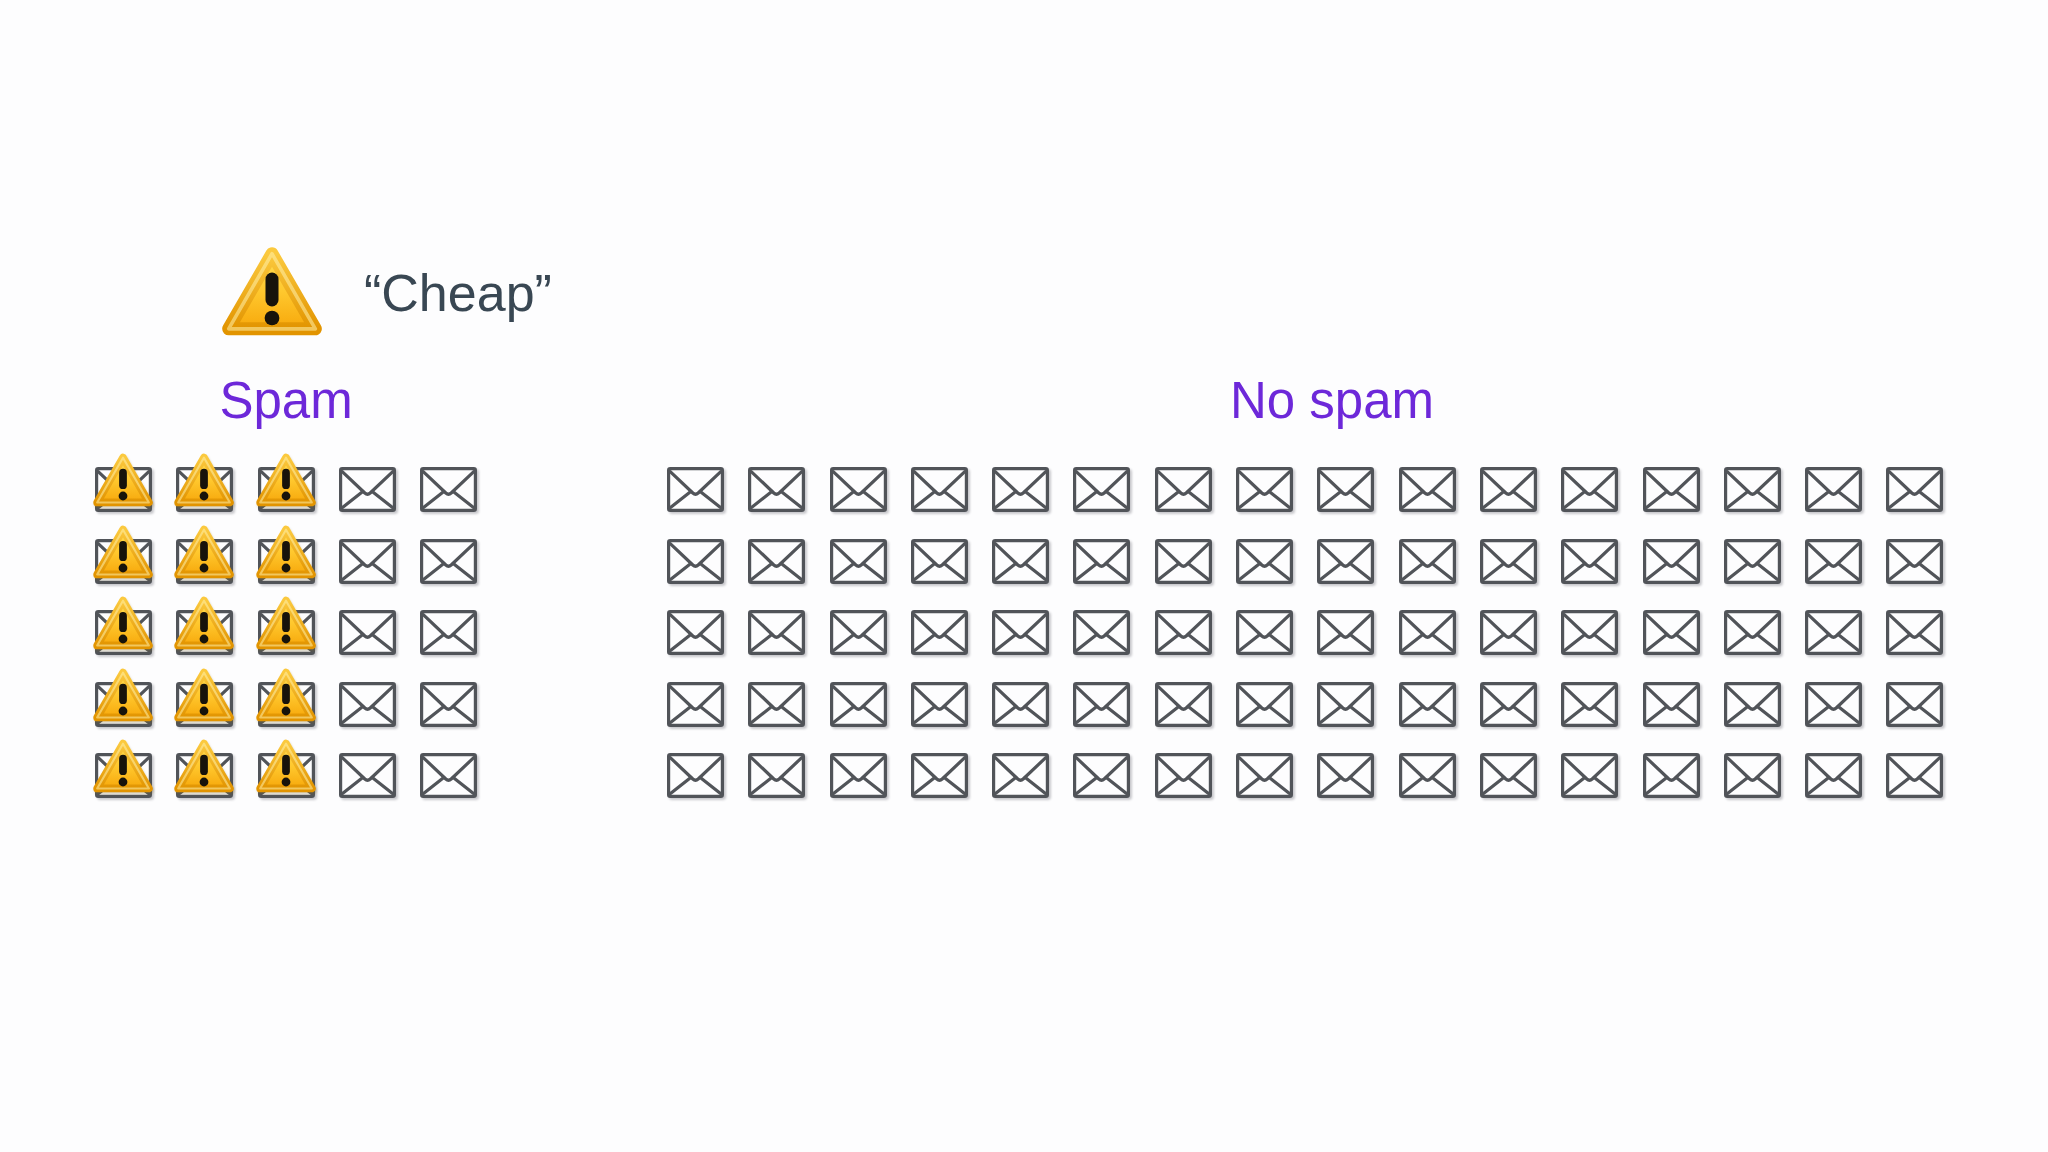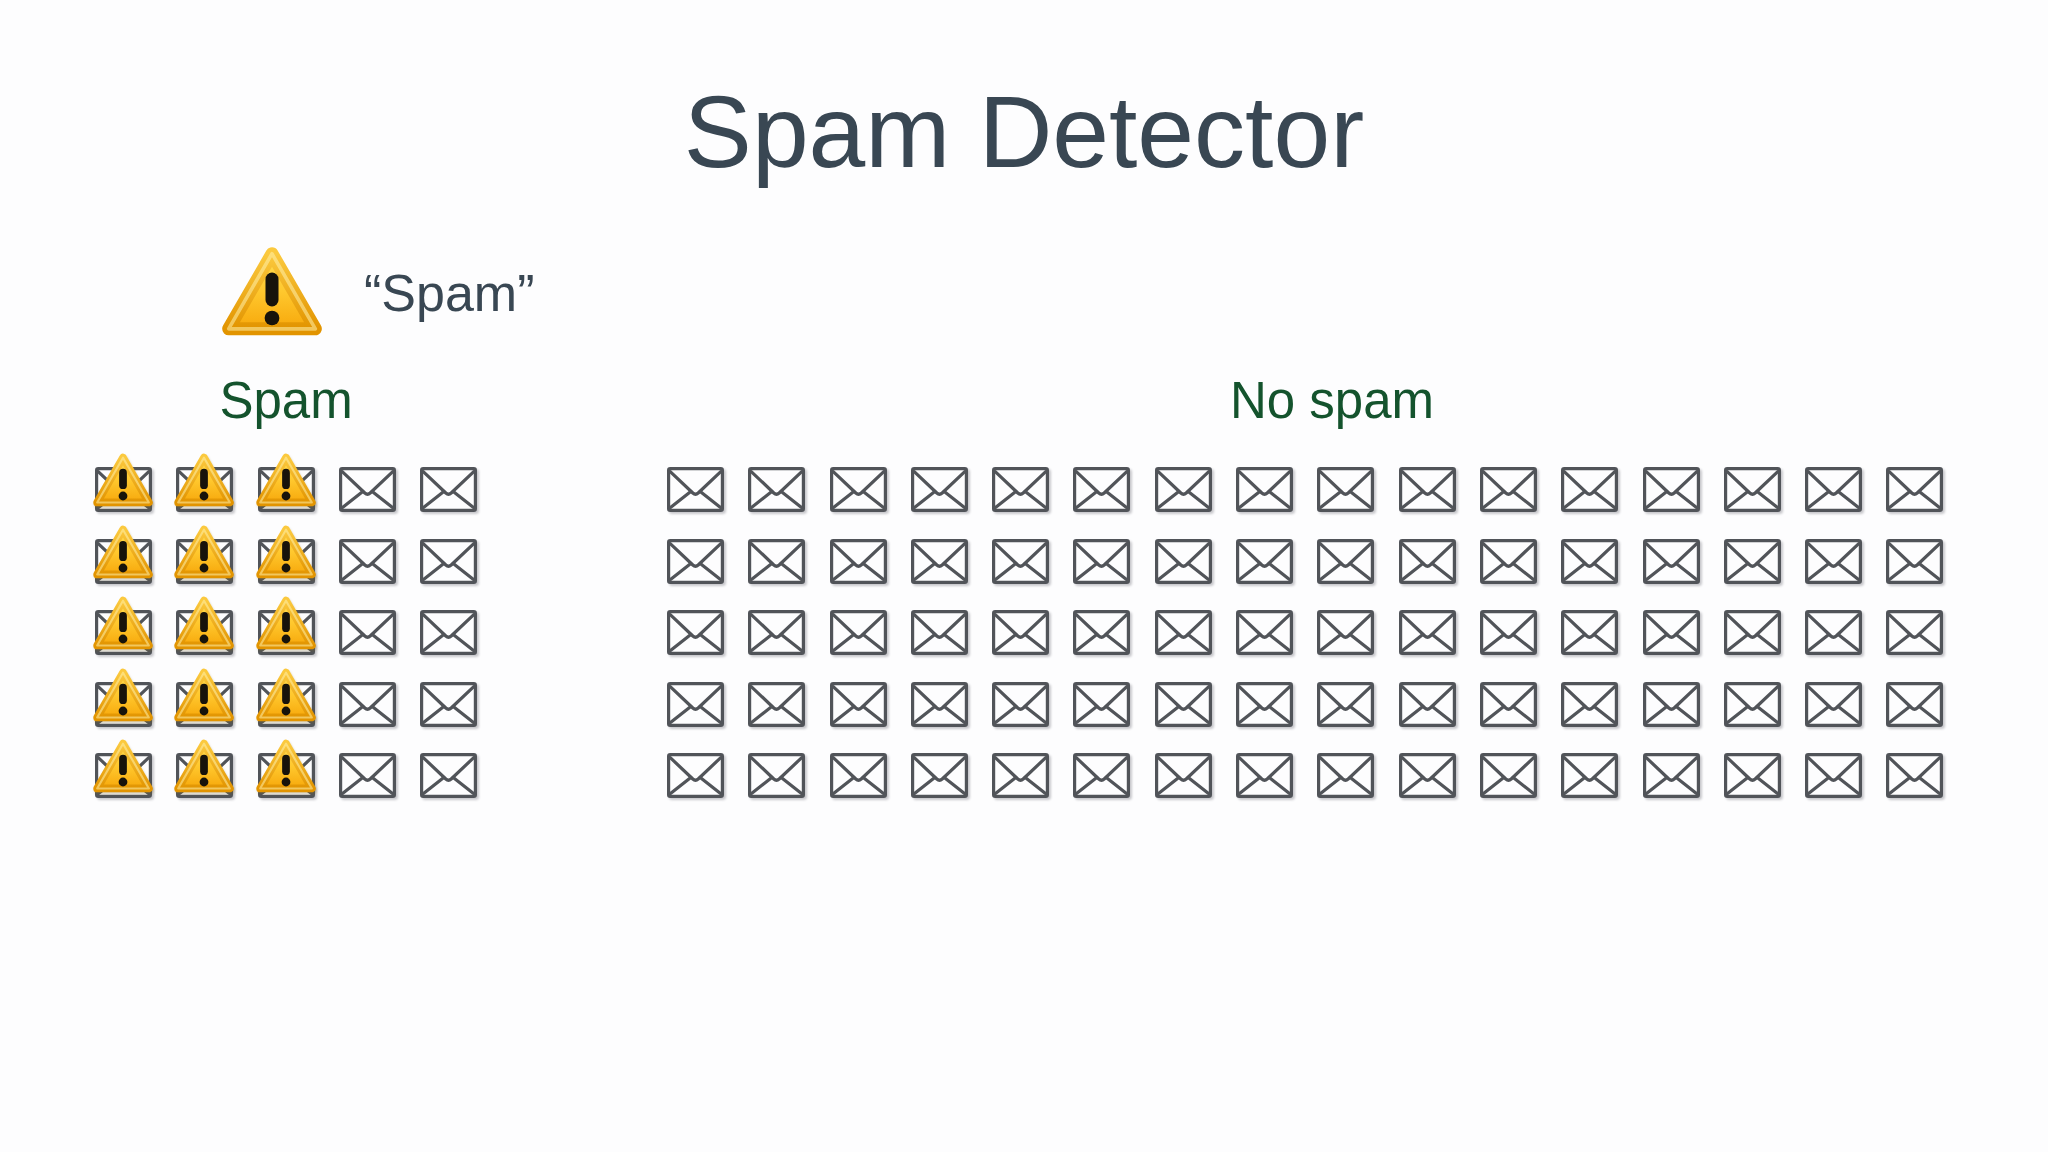--- a/index.html
+++ b/index.html
@@ -15,21 +15,21 @@
     font-weight:400; letter-spacing:0px; color:#394753;
   }
   .callout { position:absolute; left:220px; top:244px; height:100px; }
   .callout-emoji { position:absolute; left:0; top:0; width:104px; height:96px; }
   .callout-label {
     position:absolute; left:144px; top:6px;
     font-size:52px; line-height:86px; white-space:nowrap; color:#394753;
   }
   .group-label {
     position:absolute; top:372px; transform:translateX(-50%);
-    font-size:51px; line-height:58px; white-space:nowrap; color:#14532d;
+    font-size:51px; line-height:58px; white-space:nowrap; color:#6d28d9;
   }
   .label-spam { left:286px; }
   .label-nospam { left:1296px;margin-left:36px; }
   .grid { position:absolute; top:467px; display:flex; flex-direction:column; row-gap:26.5px; }
   .grid-spam { left:95px; }
   .grid-nospam { left:667px; }
   .grid-row { display:flex; column-gap:24.3px; }
   .cell { position:relative; width:57px; height:45px; }
   .env-icon { display:block; width:57px; height:45px;
     filter:drop-shadow(2px 2.5px 1px rgba(95,95,102,0.33)); }
@@ -60,27 +60,26 @@
       <path d="M36,6.5 L66,58.5 L6,58.5 Z" fill="url(#wg-face)" stroke="url(#wg-rim)" stroke-width="9" stroke-linejoin="round"></path>
       <path d="M36,6.5 L66,58.5 L6,58.5 Z" fill="none" stroke="rgba(255,240,170,0.55)" stroke-width="2.5" stroke-linejoin="round"></path>
       <rect x="31.5" y="19.5" width="9" height="23.5" rx="4.5" fill="#17130b"></rect>
       <circle cx="36" cy="51" r="5.1" fill="#17130b"></circle>
     </symbol>
   </defs>
 </svg>
 
 <div class="stage">
 
-  <div class="title">Spam Detector</div>
 
   <div class="callout">
     <svg class="callout-emoji" viewBox="0 0 72 66">
       <use href="#sym-warning"></use>
     </svg>
-    <div class="callout-label">“Spam”</div>
+    <div class="callout-label">“Cheap”</div>
   </div>
 
   <div class="group-label label-spam">Spam</div>
 
   <div class="group-label label-nospam">No spam</div>
 
   <div class="grid grid-spam">
       <div class="grid-row">
         <div class="cell">
           <svg class="env-icon" viewBox="0 0 57 45">

